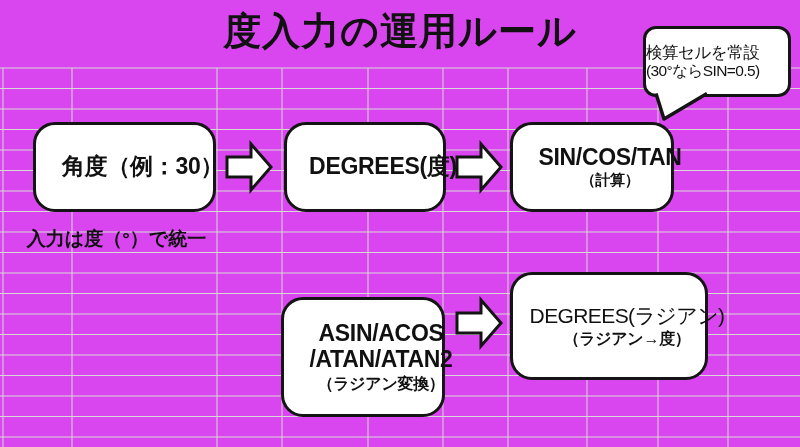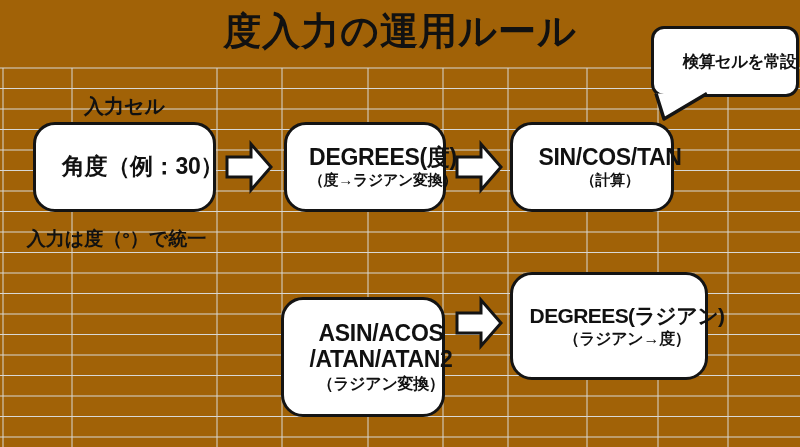--- a/index.html
+++ b/index.html
@@ -5,21 +5,21 @@
   html, body { margin: 0; padding: 0; }
   body {
     font-family: "Liberation Sans", sans-serif;
     background: #ffffff;
   }
   .stage {
     position: relative;
     width: 800px;
     height: 447px;
     overflow: hidden;
-    background: #a16207;
+    background: #d946ef;
     color: #111;
   }
   .grid-svg {
     position: absolute;
     left: 0; top: 0;
     width: 800px; height: 447px;
     z-index: 0;
   }
   .page-title {
     position: absolute;
@@ -36,27 +36,26 @@
   .callout {
     position: absolute;
     left: 643px; top: 26px;
     width: 148px; height: 71px;
     box-sizing: border-box;
     background: #fff;
     border: 3.5px solid #141414;
     border-radius: 13px;
     display: flex;
     flex-direction: column;
-    align-items: flex-end;
+    align-items: flex-start;
     justify-content: center;
     text-align: center;
-    font-weight: 700;
+    font-weight: 400;
     line-height: 1.22;
     z-index: 3;
-    margin-left: 8px;
   }
   .callout .l1 { font-size: 16.5px; letter-spacing: -0.5px; white-space: nowrap; }
   .callout .l2 { font-size: 15.5px; letter-spacing: -0.6px; white-space: nowrap; }
   .callout-tail {
     position: absolute;
     left: 650px; top: 93px;
     width: 70px; height: 30px;
     z-index: 4;
     overflow: visible;
   }
@@ -78,21 +77,21 @@
     display: flex;
     flex-direction: column;
     align-items: center;
     justify-content: center;
     text-align: center;
     z-index: 2;
     line-height: 1.12;
     padding-left: 36px;
   }
   .node .t  { font-size: 23px; font-weight: 800; white-space: nowrap; letter-spacing: -0.3px; }
-  .node .t2 { font-size: 21px; font-weight: 700; white-space: nowrap; letter-spacing: -0.6px; text-align: center; }
+  .node .t2 { font-size: 21px; font-weight: 400; white-space: nowrap; letter-spacing: -0.6px; text-align: center; }
   .node .s  { font-size: 15px; font-weight: 800; white-space: nowrap; margin-top: 2px; letter-spacing: -0.3px; }
   .node .s2 { font-size: 16px; font-weight: 800; white-space: nowrap; margin-top: 2px; letter-spacing: -0.3px; }
   #box1 { left: 33px;  top: 122px; width: 183px; height: 90px; }
   #box2 { left: 284px; top: 122px; width: 162px; height: 90px; }
   #box3 { left: 510px; top: 122px; width: 164px; height: 90px; }
   #box4 { left: 281px; top: 272px; width: 164px; height: 120px; margin-top: 25px; }
   #box5 { left: 510px; top: 272px; width: 198px; height: 108px; }
   .caption {
     position: absolute;
     left: 14px; top: 226px;
@@ -146,40 +145,39 @@
       <line x1="508" y1="68" x2="508" y2="447" stroke="#d8d8d5" stroke-width="1"></line>
       <line x1="587" y1="68" x2="587" y2="447" stroke="#d8d8d5" stroke-width="1"></line>
       <line x1="658" y1="68" x2="658" y2="447" stroke="#d8d8d5" stroke-width="1"></line>
       <line x1="728" y1="68" x2="728" y2="447" stroke="#d8d8d5" stroke-width="1"></line>
     </svg>
 
   <h1 class="page-title">度入力の運用ルール</h1>
 
   <div class="callout">
     <div class="l1">検算セルを常設</div>
+    <div class="l2">(30°ならSIN=0.5)</div>
   </div>
   <svg class="callout-tail" viewBox="0 0 70 30" aria-hidden="true">
     <path d="M 6,0.5 L 14,26 L 57,0.5" fill="#ffffff" stroke="#141414" stroke-width="3.5" stroke-linejoin="round"></path>
   </svg>
 
-  <div class="flow-label">入力セル</div>
 
   <div id="box1" class="node">
     <div class="t">角度（例：30）</div>
   </div>
 
   <div class="caption">入力は度（°）で統一</div>
 
   <svg id="arrow1" class="arrow" viewBox="0 0 48 54" aria-hidden="true">
     <polygon points="2,17 26,17 26,4 46,27 26,50 26,37 2,37" fill="#ffffff" stroke="#141414" stroke-width="3"></polygon>
   </svg>
 
   <div id="box2" class="node">
     <div class="t">DEGREES(度)</div>
-    <div class="s">（度→ラジアン変換）</div>
   </div>
 
   <svg id="arrow2" class="arrow" viewBox="0 0 48 54" aria-hidden="true">
     <polygon points="2,17 26,17 26,4 46,27 26,50 26,37 2,37" fill="#ffffff" stroke="#141414" stroke-width="3"></polygon>
   </svg>
 
   <div id="box3" class="node">
     <div class="t">SIN/COS/TAN</div>
     <div class="s">（計算）</div>
   </div>

